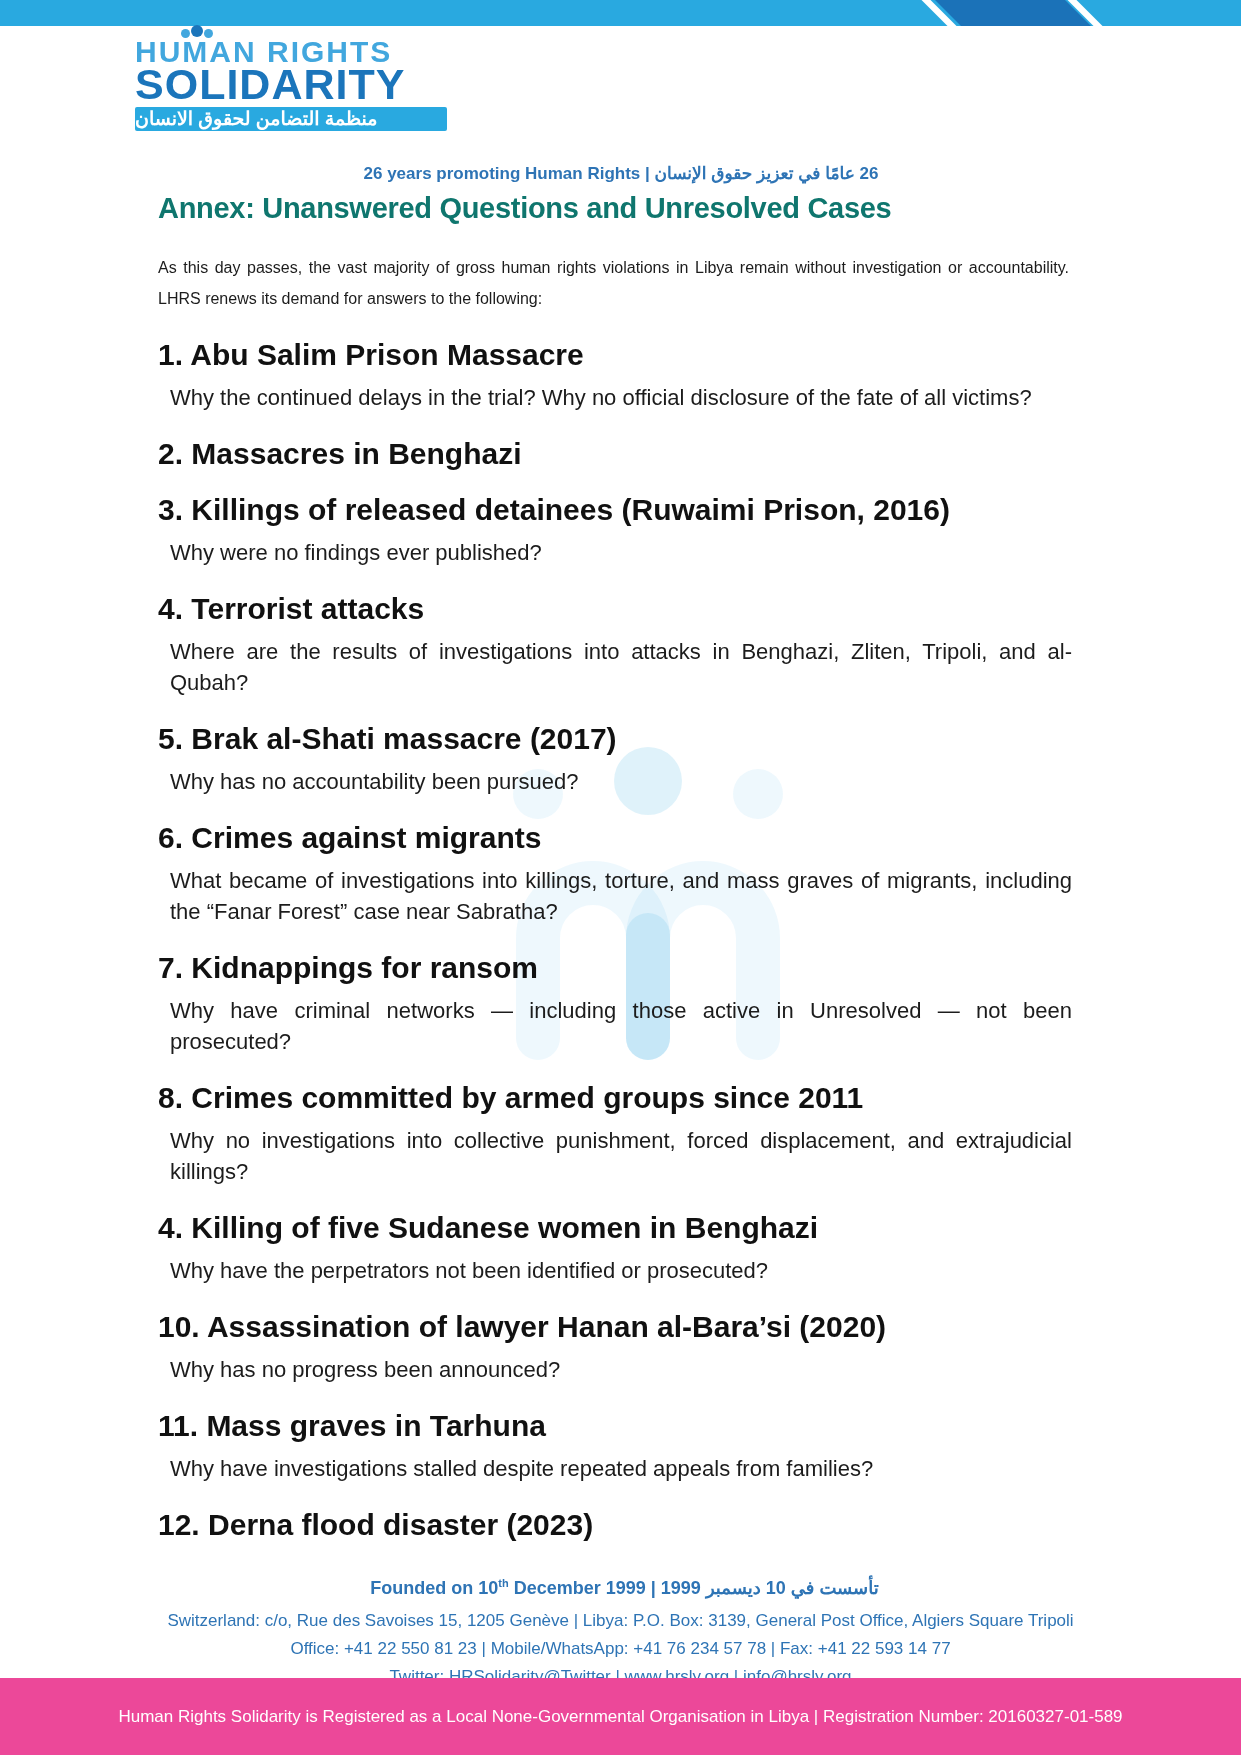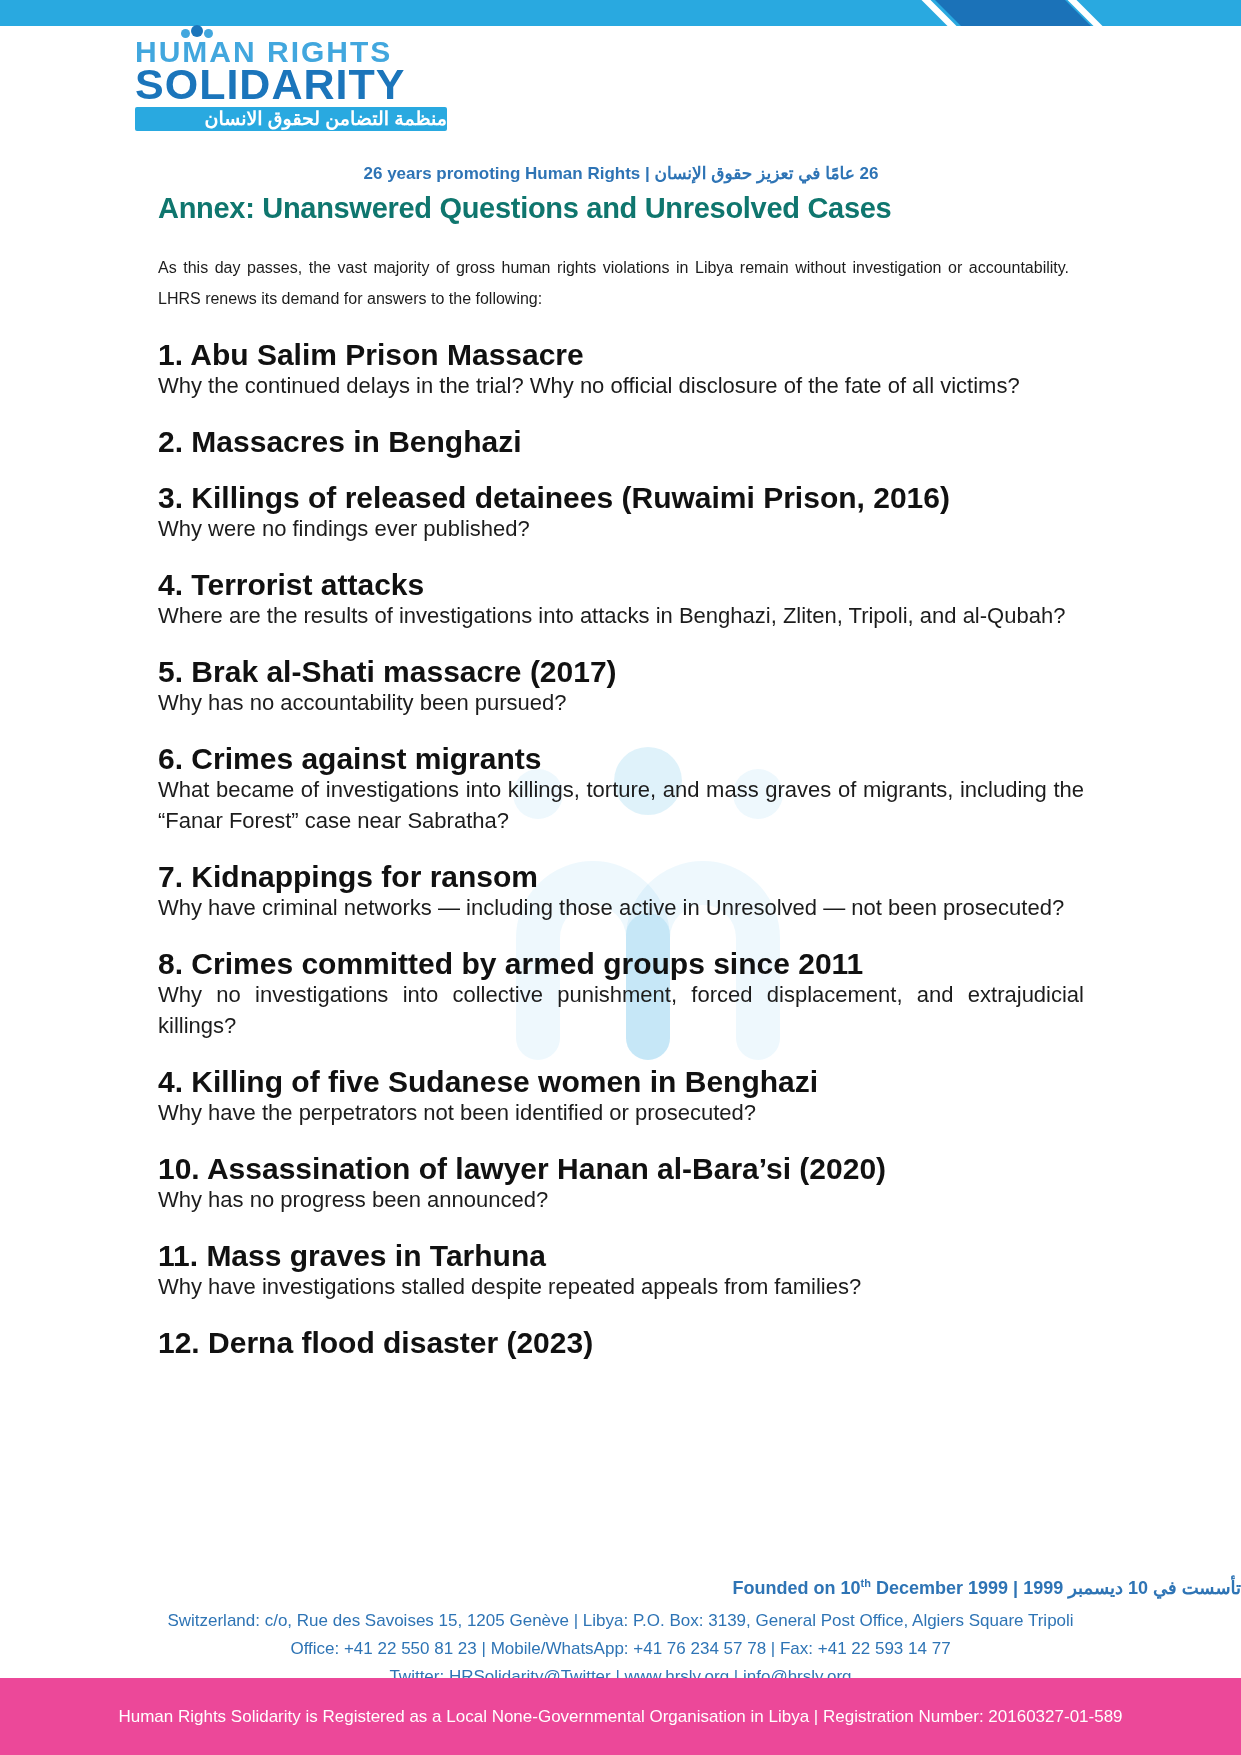--- a/index.html
+++ b/index.html
@@ -15,34 +15,34 @@
   .slash-right{left:1082px;}
   
   .logo{position:absolute;left:135px;top:38px;width:312px;z-index:2;}
   .logo-line1{font-weight:bold;font-size:30px;line-height:28px;color:#42a7de;letter-spacing:2px;white-space:nowrap;}
   .logo-m{position:relative;display:inline-block;}
   .logo-dot{position:absolute;border-radius:50%;}
   .dot-left{left:-1px;top:-9px;width:9px;height:9px;background:#42a7de;}
   .dot-mid{left:9px;top:-13px;width:12px;height:12px;background:#1b75bb;}
   .dot-right{left:22px;top:-9px;width:9px;height:9px;background:#42a7de;}
   .logo-line2{font-weight:bold;font-size:43px;line-height:37px;color:#1b75bb;letter-spacing:1px;white-space:nowrap;}
-  .logo-banner{margin-top:4px;background:#29a9e0;color:#ffffff;text-align:right;font-size:19px;line-height:24px;border-radius:2px;font-weight:bold;}
+  .logo-banner{margin-top:4px;background:#29a9e0;color:#ffffff;text-align:left;font-size:19px;line-height:24px;border-radius:2px;font-weight:bold;}
   
   .watermark{position:absolute;left:468px;top:698px;width:360px;height:362px;z-index:0;}
   
   .page-content{position:absolute;left:158px;top:163px;width:926px;z-index:1;}
   .tagline{text-align:center;color:#2e74b5;font-weight:bold;font-size:17px;line-height:21px;margin:0 0 6px 0;}
   .doc-title{font-size:29px;font-weight:bold;color:#0f766e;margin:0 0 26px 0;letter-spacing:-0.3px;line-height:36px;}
   .intro{font-size:16px;line-height:31px;text-align:justify;margin:0 15px 25px 0;}
   .item{margin:0 0 25px 0;}
   .item-heading{font-size:30px;line-height:31px;font-weight:bold;margin:0;color:#111111;}
-  .item-body{font-size:22px;line-height:31px;text-align:justify;margin:0;}
+  .item-body{font-size:22px;line-height:31px;text-align:justify;margin:12px;}
   
   .doc-footer{position:absolute;left:0;top:1572px;width:1241px;text-align:center;color:#2e74b5;z-index:1;}
-  .footer-founded{font-size:18px;font-weight:bold;line-height:22px;margin:0 0 8px 8px;text-align:right;}
+  .footer-founded{font-size:18px;font-weight:bold;line-height:22px;margin:0 0 8px 8px;}
   .footer-founded sup{font-size:11px;}
   .footer-line{font-size:17px;line-height:28px;margin:0;}
   .bottom-bar{
     position:absolute;left:0;top:1678px;width:1241px;height:77px;background:#ec4899;
     display:flex;align-items:center;justify-content:center;z-index:2;
   }
   .bottom-bar-text{color:#ffffff;font-size:17px;}
 </style>
 </head>
 <body>

